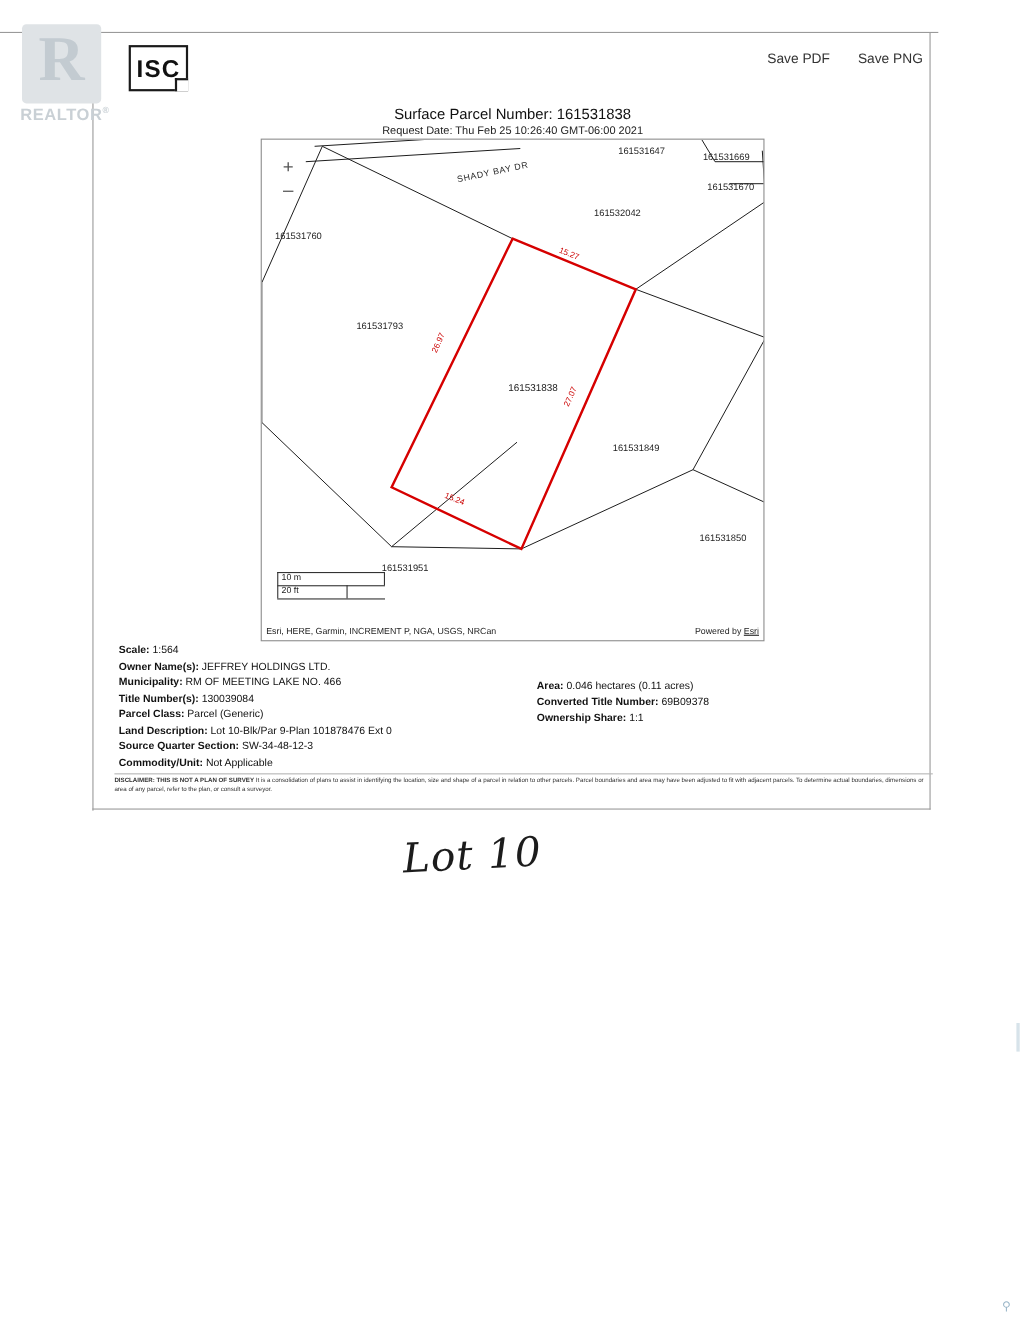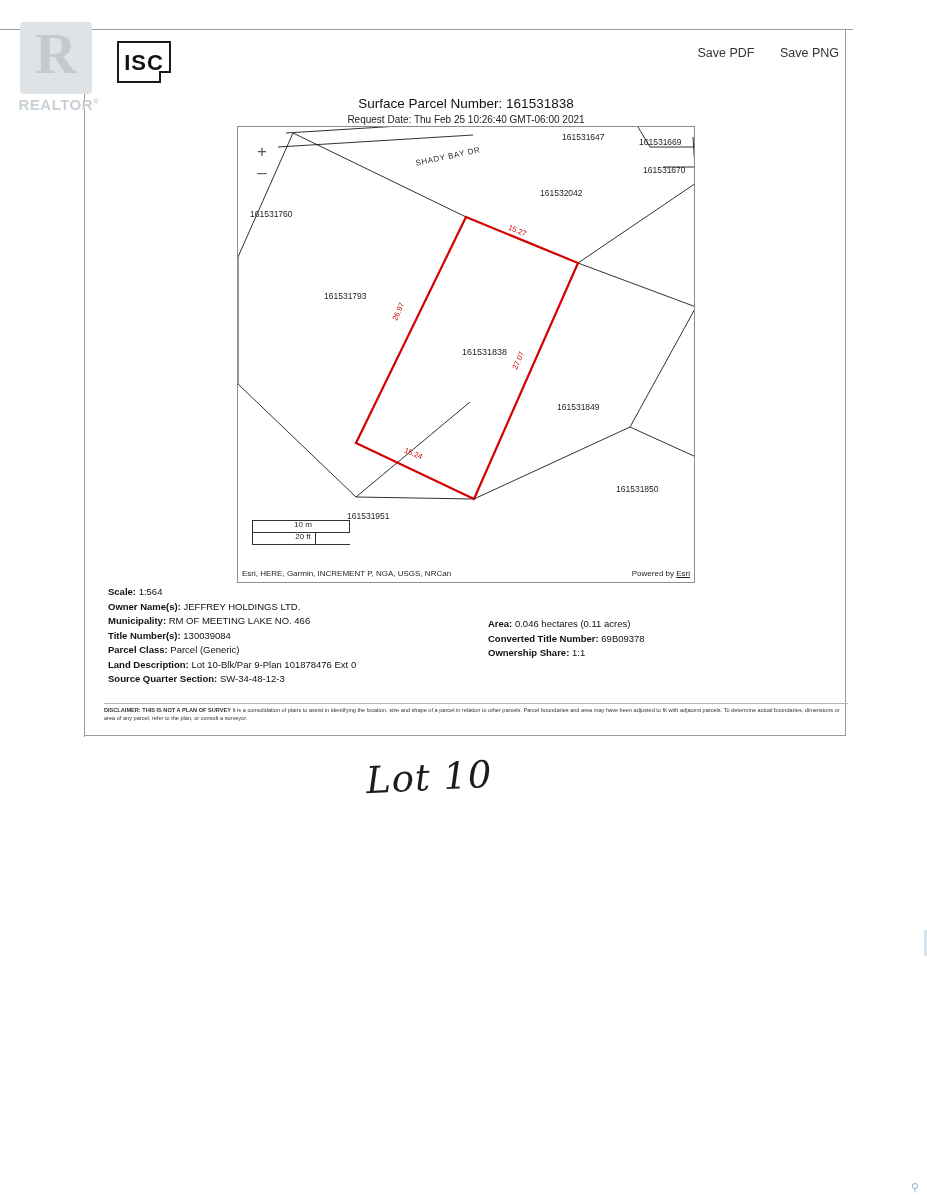--- a/index.html
+++ b/index.html
@@ -210,21 +210,20 @@
   }
 
   
   .scalebar {
     position: absolute;
     left: 14px;
     bottom: 38px;
     width: 98px;
     font-size: 8px;
     color: #1d1d1d;
-    text-align: center;
   }
   .scalebar .row {
     position: relative;
     height: 12px;
     padding-left: 4px;
   }
   .sb-line-top, .sb-line-mid, .sb-line-bot {
     position: absolute;
     left: 0;
     width: 98px;
@@ -395,21 +394,21 @@
 
   <div class="parcel-label" style="left:12px;  top:82px;">161531760</div>
   <div class="parcel-label" style="left:86px;  top:164px;">161531793</div>
   <div class="parcel-label" style="left:109px; top:384px;">161531951</div>
   <div class="parcel-label big" style="left:204px; top:220px;margin-left:20px;">161531838</div>
   <div class="parcel-label" style="left:302px; top:61px;">161532042</div>
   <div class="parcel-label" style="left:324px; top:5px;">161531647</div>
   <div class="parcel-label" style="left:401px; top:10px;">161531669</div>
   <div class="parcel-label" style="left:405px; top:38px;">161531670</div>
   <div class="parcel-label" style="left:319px; top:275px;">161531849</div>
-  <div class="parcel-label" style="left:378px; top:357px;">161531850</div>
+  <div class="parcel-label" style="left:398px; top:357px;">161531850</div>
 
   <div class="dim-label" style="left:270px; top:99px;  transform: rotate(22deg);">15.27</div>
   <div class="dim-label" style="left:151px; top:180px; transform: rotate(-66deg);">26.97</div>
   <div class="dim-label" style="left:271px; top:229px; transform: rotate(-66deg);">27.07</div>
   <div class="dim-label" style="left:166px; top:322px; transform: rotate(22deg);">15.24</div>
 
   <div class="scalebar">
     <div class="sb-line-top"></div>
     <div class="sb-tick" style="left:0;   top:0;  height:12px;"></div>
     <div class="sb-tick" style="left:97px; top:0; height:12px;"></div>
@@ -453,20 +452,24 @@
     <span>Parcel (Generic)</span>
   </div>
   <div class="line">
     <b>Land Description:</b>
     <span>Lot 10-Blk/Par 9-Plan 101878476 Ext 0</span>
   </div>
   <div class="line">
     <b>Source Quarter Section:</b>
     <span>SW-34-48-12-3</span>
   </div>
+  <div class="line">
+    <b>Commodity/Unit:</b>
+    <span>Not Applicable</span>
+  </div>
 
   <div class="col-right">
     <div class="line">
       <b>Area:</b>
       <span>0.046 hectares (0.11 acres)</span>
     </div>
     <div class="line">
       <b>Converted Title Number:</b>
       <span>69B09378</span>
     </div>

